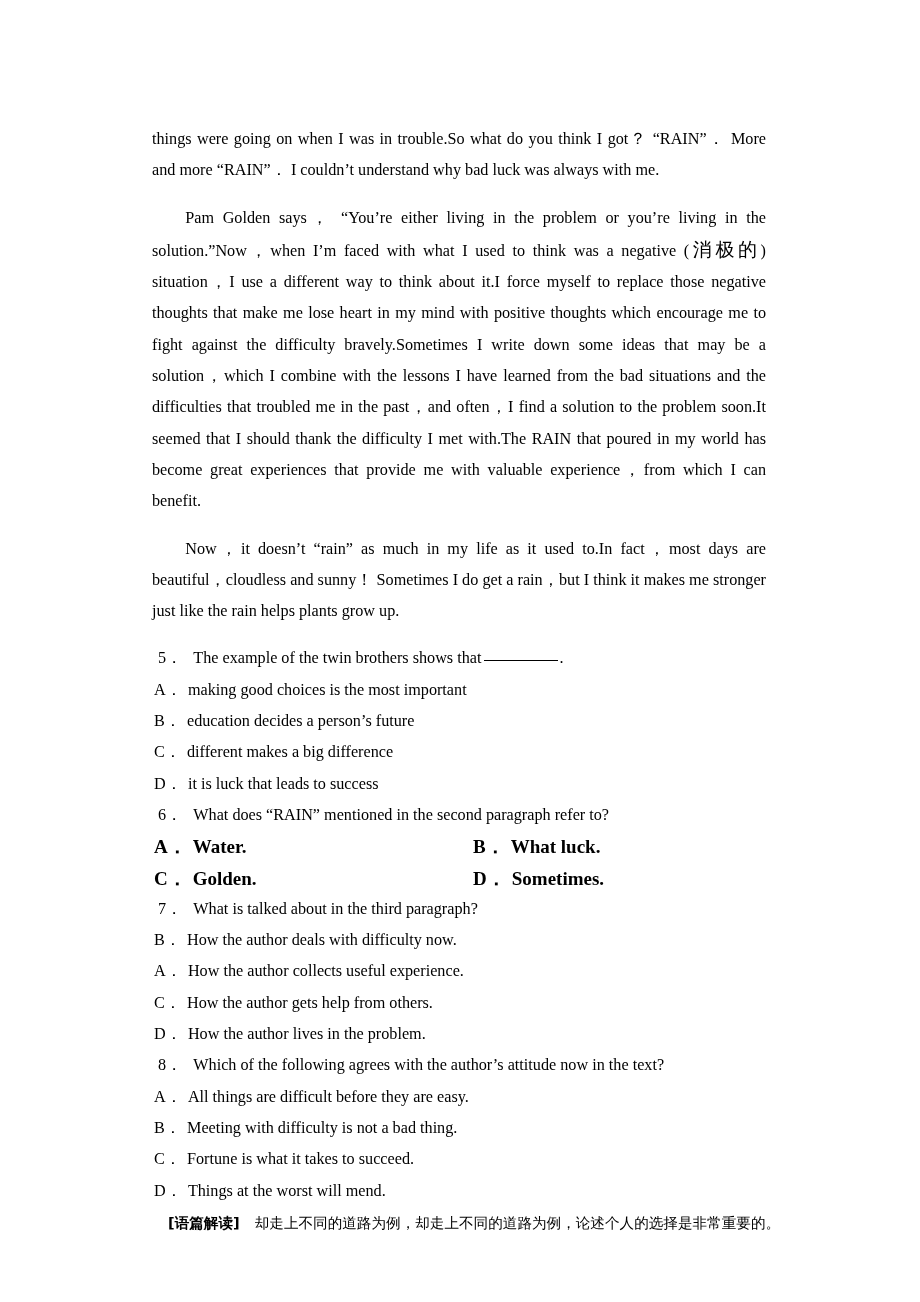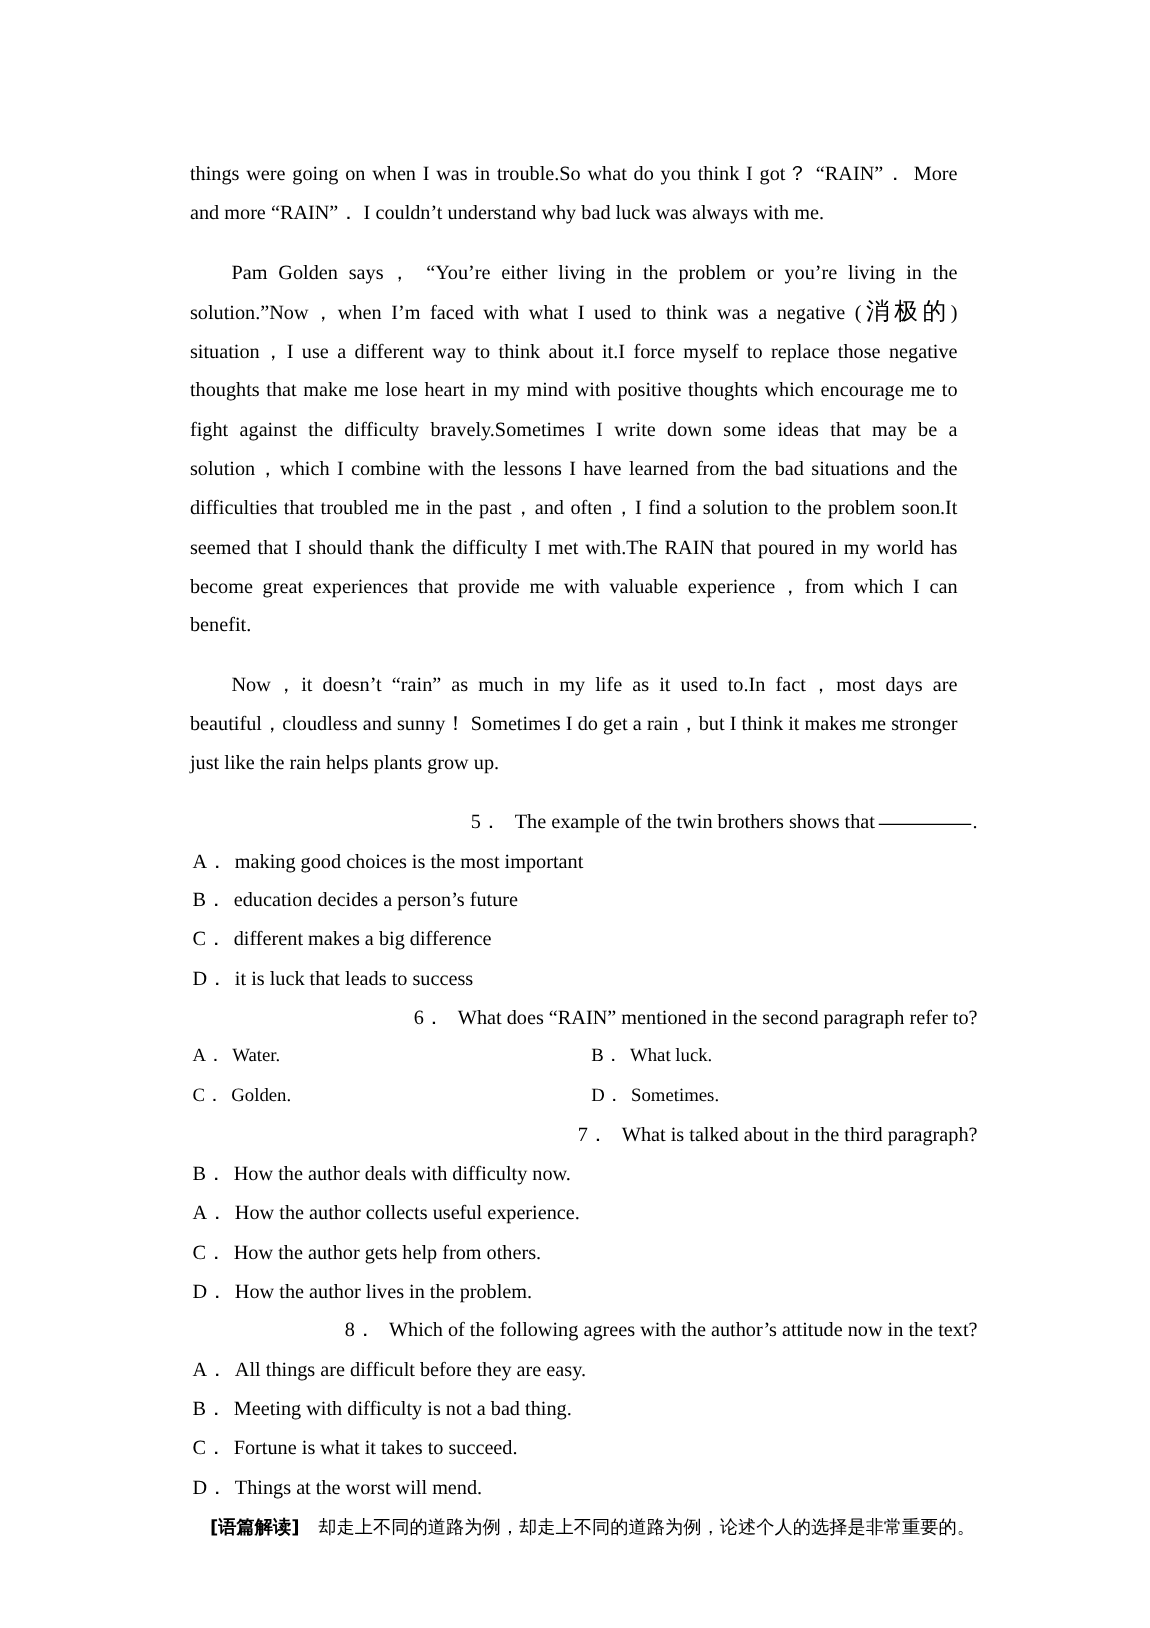--- a/index.html
+++ b/index.html
@@ -33,36 +33,36 @@
   .para.indent {
     text-indent: 2.05em;
   }
   .qrow {
     font-size: 16.2px;
     line-height: 31.3px;
     white-space: nowrap;
   }
   .qstem {
     padding-left: 22px;
-    text-align: right;
   }
   .qnum {
     letter-spacing: 0;
   }
   .opt {
     padding-left: 18px;
   }
   .optlabel {
     display: inline-block;
   }
   
   .tworow {
     display: flex;
-    font-size: 15px;
+    font-size: 19px;
     line-height: 31.3px;
+    font-weight: bold;
   }
   .tworow .col-a {
     width: 337px;
     padding-left: 18px;
     box-sizing: border-box;
     white-space: nowrap;
   }
   .tworow .col-b {
     white-space: nowrap;
   }

